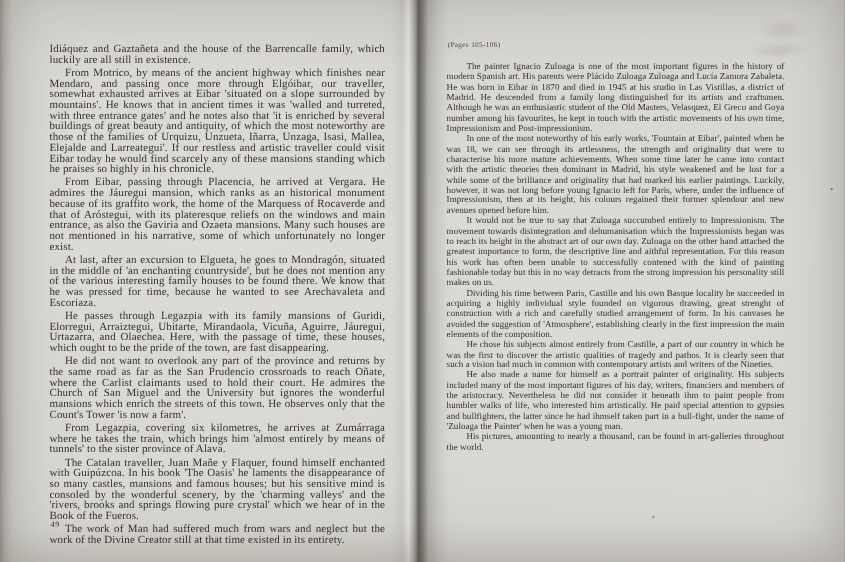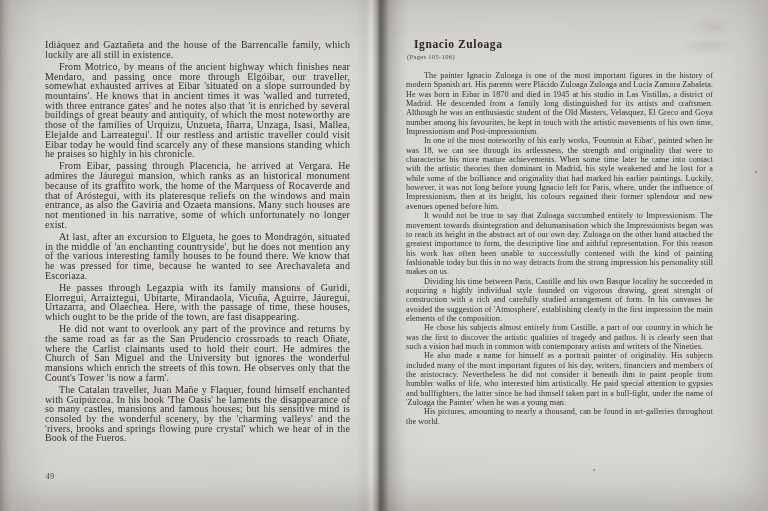--- a/index.html
+++ b/index.html
@@ -119,29 +119,30 @@
 <div class="spread">
 
   <div class="page page-left">
     <div class="content-left">
       <p class="noindent">Idiáquez and Gaztañeta and the house of the Barrencalle family, which luckily are all still in existence.</p>
       <p>From Motrico, by means of the ancient highway which finishes near Mendaro, and passing once more through Elgóibar, our traveller, somewhat exhausted arrives at Eibar 'situated on a slope surrounded by mountains'. He knows that in ancient times it was 'walled and turreted, with three entrance gates' and he notes also that 'it is enriched by several buildings of great beauty and antiquity, of which the most noteworthy are those of the families of Urquizu, Unzueta, Iñarra, Unzaga, Isasi, Mallea, Elejalde and Larreategui'. If our restless and artistic traveller could visit Eibar today he would find scarcely any of these mansions standing which he praises so highly in his chronicle.</p>
       <p>From Eibar, passing through Placencia, he arrived at Vergara. He admires the Jáuregui mansion, which ranks as an historical monument because of its graffito work, the home of the Marquess of Rocaverde and that of Aróstegui, with its plateresque reliefs on the windows and main entrance, as also the Gaviria and Ozaeta mansions. Many such houses are not mentioned in his narrative, some of which unfortunately no longer exist.</p>
       <p>At last, after an excursion to Elgueta, he goes to Mondragón, situated in the middle of 'an enchanting countryside', but he does not mention any of the various interesting family houses to be found there. We know that he was pressed for time, because he wanted to see Arechavaleta and Escoriaza.</p>
       <p>He passes through Legazpia with its family mansions of Guridi, Elorregui, Arraiztegui, Ubitarte, Mirandaola, Vicuña, Aguirre, Jáuregui, Urtazarra, and Olaechea. Here, with the passage of time, these houses, which ought to be the pride of the town, are fast disappearing.</p>
       <p>He did not want to overlook any part of the province and returns by the same road as far as the San Prudencio crossroads to reach Oñate, where the Carlist claimants used to hold their court. He admires the Church of San Miguel and the University but ignores the wonderful mansions which enrich the streets of this town. He observes only that the Count's Tower 'is now a farm'.</p>
+      <p>From Legazpia, covering six kilometres, he arrives at Zumárraga where he takes the train, which brings him 'almost entirely by means of tunnels' to the sister province of Alava.</p>
       <p>The Catalan traveller, Juan Mañe y Flaquer, found himself enchanted with Guipúzcoa. In his book 'The Oasis' he laments the disappearance of so many castles, mansions and famous houses; but his sensitive mind is consoled by the wonderful scenery, by the 'charming valleys' and the 'rivers, brooks and springs flowing pure crystal' which we hear of in the Book of the Fueros.</p>
+      <p>The work of Man had suffered much from wars and neglect but the work of the Divine Creator still at that time existed in its entirety.</p>
     </div>
     <div class="pagenum pagenum-left">49</div>
   </div>
 
   <div class="page page-right">
     <div class="bleedthrough"></div>
     <div class="content-right">
-      <h2>Ignacio Zuloaga</h2>
       <div class="pages-ref">(Pages 105-106)</div>
       <p>The painter Ignacio Zuloaga is one of the most important figures in the history of modern Spanish art. His parents were Plácido Zuloaga Zuloaga and Lucía Zamora Zabaleta. He was born in Eibar in 1870 and died in 1945 at his studio in Las Vistillas, a district of Madrid. He descended from a family long distinguished for its artists and craftsmen. Although he was an enthusiastic student of the Old Masters, Velasquez, El Greco and Goya number among his favourites, he kept in touch with the artistic movements of his own time, Impressionism and Post-impressionism.</p>
       <p>In one of the most noteworthy of his early works, 'Fountain at Eibar', painted when he was 18, we can see through its artlessness, the strength and originality that were to characterise his more mature achievements. When some time later he came into contact with the artistic theories then dominant in Madrid, his style weakened and he lost for a while some of the brilliance and originality that had marked his earlier paintings. Luckily, however, it was not long before young Ignacio left for Paris, where, under the influence of Impressionism, then at its height, his colours regained their former splendour and new avenues opened before him.</p>
       <p>It would not be true to say that Zuloaga succumbed entirely to Impressionism. The movement towards disintegration and dehumanisation which the Impressionists began was to reach its height in the abstract art of our own day. Zuloaga on the other hand attached the greatest importance to form, the descriptive line and aithful representation. For this reason his work has often been unable to successfully contened with the kind of painting fashionable today but this in no way detracts from the strong impression his personality still makes on us.</p>
       <p>Dividing his time between Paris, Castille and his own Basque locality he succeeded in acquiring a highly individual style founded on vigorous drawing, great strenght of construction with a rich and carefully studied arrangement of form. In his canvases he avoided the suggestion of 'Atmosphere', establishing clearly in the first impression the main elements of the composition.</p>
       <p>He chose his subjects almost entirely from Castille, a part of our country in which he was the first to discover the artistic qualities of tragedy and pathos. It is clearly seen that such a vision had much in common with contemporary artists and writers of the Nineties.</p>
       <p>He also made a name for himself as a portrait painter of originality. His subjects included many of the most important figures of his day, writers, financiers and members of the aristocracy. Nevertheless he did not consider it beneath ihm to paint people from humbler walks of life, who interested him artistically. He paid special attention to gypsies and bullfighters, the latter since he had ihmself taken part in a bull-fight, under the name of 'Zuloaga the Painter' when he was a young man.</p>
       <p>His pictures, amounting to nearly a thousand, can be found in art-galleries throughout the world.</p>
     </div>
     <div class="pagenum pagenum-right">57</div>

